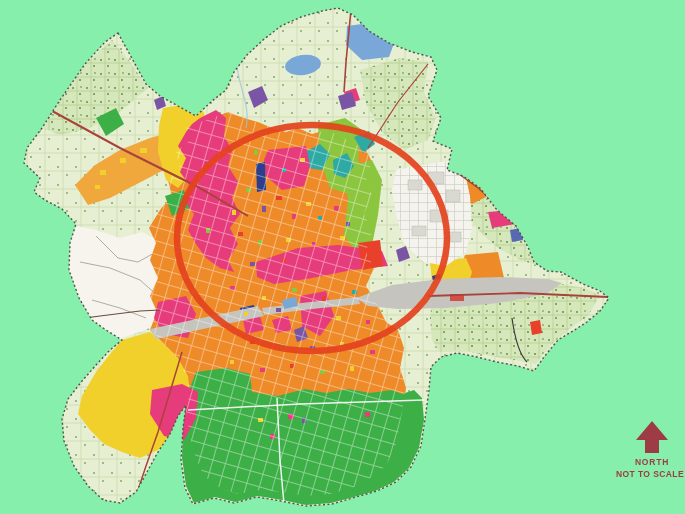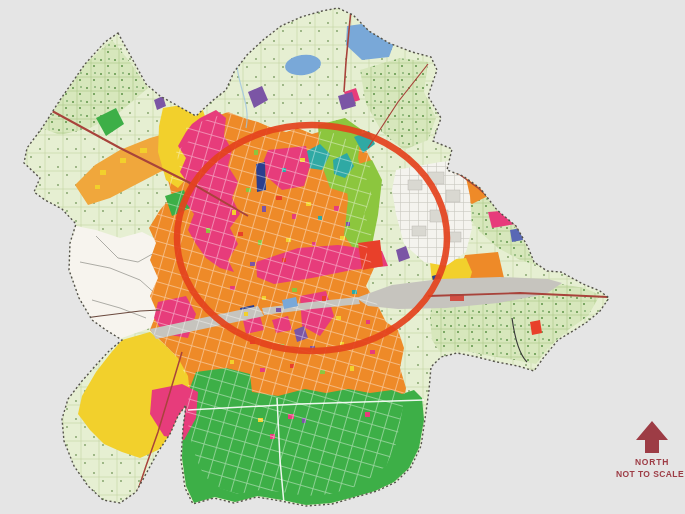--- a/index.html
+++ b/index.html
@@ -1,16 +1,16 @@
 <!DOCTYPE html>
 <html><head>
 <meta charset="utf-8">
 <style>
   html,body{margin:0;padding:0;background:#ffffff;}
-  #stage{position:relative;width:685px;height:514px;background:#e5e5e5;overflow:hidden;
+  #stage{position:relative;width:685px;height:514px;background:#86efac;overflow:hidden;
          font-family:"Liberation Sans",sans-serif;}
   svg{display:block;}
   text{font-family:"Liberation Sans",sans-serif;font-weight:bold;}
 </style>
 </head>
 <body>
 
 <div id="stage">
 <svg width="685" height="514" viewBox="0 0 685 514">
   <defs>

